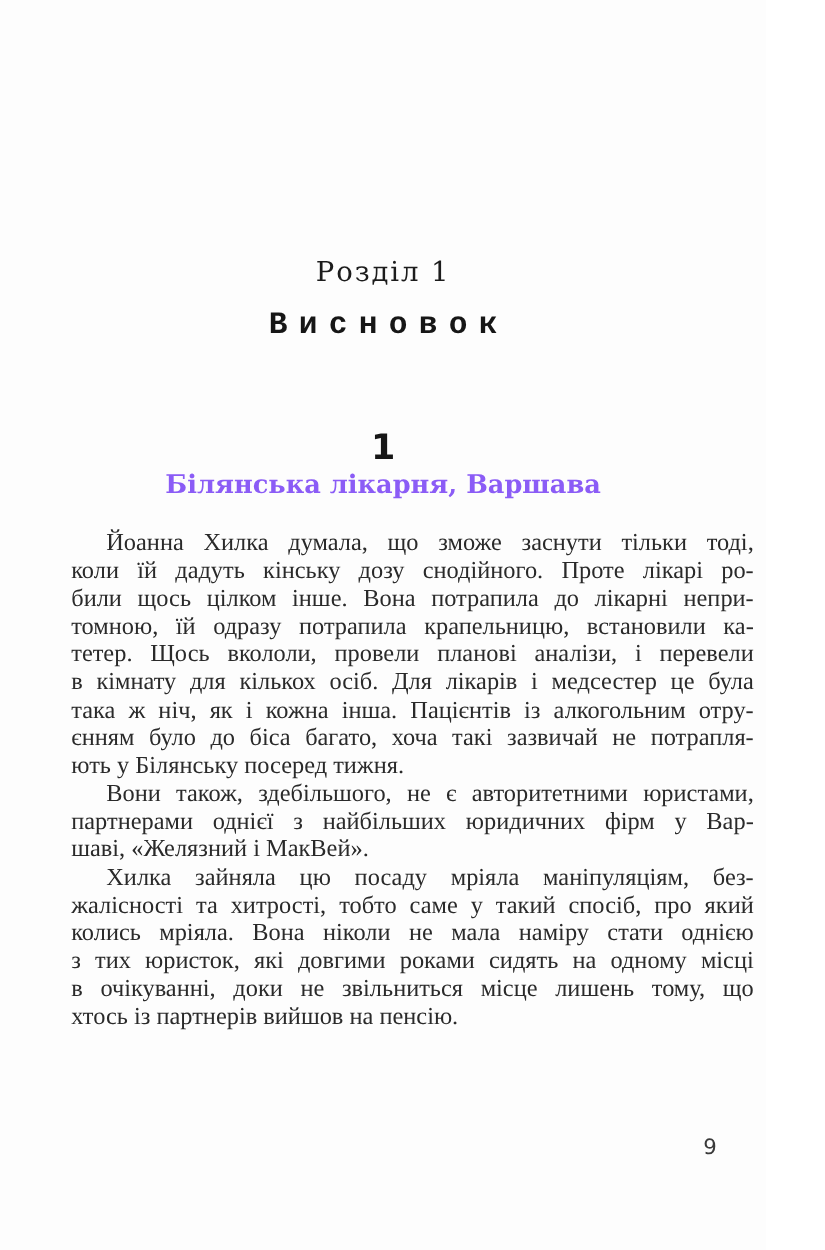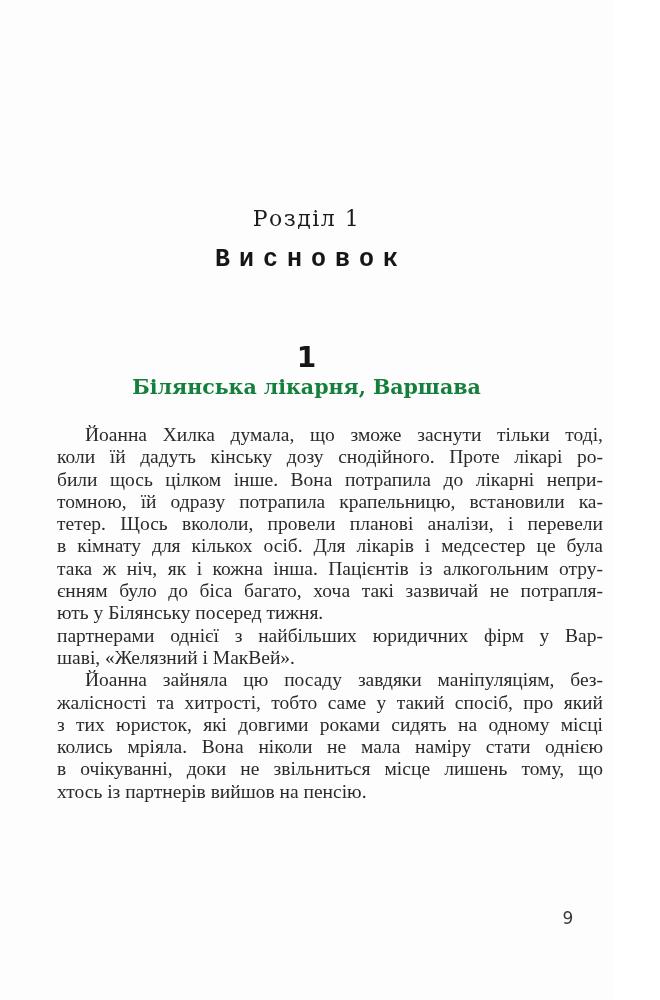--- a/index.html
+++ b/index.html
@@ -57,21 +57,21 @@
     color: #161616;
   }
   .section-title {
     position: absolute;
     left: 0;
     top: 375px;
     width: 100%;
     font-family: "DejaVu Serif", serif;
     font-weight: bold;
     font-size: 20.5px;
-    color: #15803d;
+    color: #8b5cf6;
   }
   .body-text {
     position: absolute;
     left: 57px;
     top: 424px;
     width: 546px;
     font-family: "Liberation Serif", serif;
     font-size: 19.5px;
     line-height: 22.3px;
     color: #2a2a2a;
@@ -123,28 +123,29 @@
         <div class="line">коли їй дадуть кінську дозу снодійного. Проте лікарі ро-</div>
         <div class="line">били щось цілком інше. Вона потрапила до лікарні непри-</div>
         <div class="line">томною, їй одразу потрапила крапельницю, встановили ка-</div>
         <div class="line">тетер. Щось вкололи, провели планові аналізи, і перевели</div>
         <div class="line">в кімнату для кількох осіб. Для лікарів і медсестер це була</div>
         <div class="line">така ж ніч, як і кожна інша. Пацієнтів із алкогольним отру-</div>
         <div class="line">єнням було до біса багато, хоча такі зазвичай не потрапля-</div>
         <div class="line last">ють у Білянську посеред тижня.</div>
       </div>
       <div class="paragraph">
+        <div class="line first">Вони також, здебільшого, не є авторитетними юристами,</div>
         <div class="line">партнерами однієї з найбільших юридичних фірм у Вар-</div>
         <div class="line last">шаві, «Желязний і МакВей».</div>
       </div>
       <div class="paragraph">
-        <div class="line first">Йоанна зайняла цю посаду завдяки маніпуляціям, без-</div>
+        <div class="line first">Хилка зайняла цю посаду мріяла маніпуляціям, без-</div>
         <div class="line">жалісності та хитрості, тобто саме у такий спосіб, про який</div>
+        <div class="line">колись мріяла. Вона ніколи не мала наміру стати однією</div>
         <div class="line">з тих юристок, які довгими роками сидять на одному місці</div>
-        <div class="line">колись мріяла. Вона ніколи не мала наміру стати однією</div>
         <div class="line">в очікуванні, доки не звільниться місце лишень тому, що</div>
         <div class="line last">хтось із партнерів вийшов на пенсію.</div>
       </div>
     </div>
 
   <div class="page-number">9</div>
 
 </div>
 
 </body></html>

